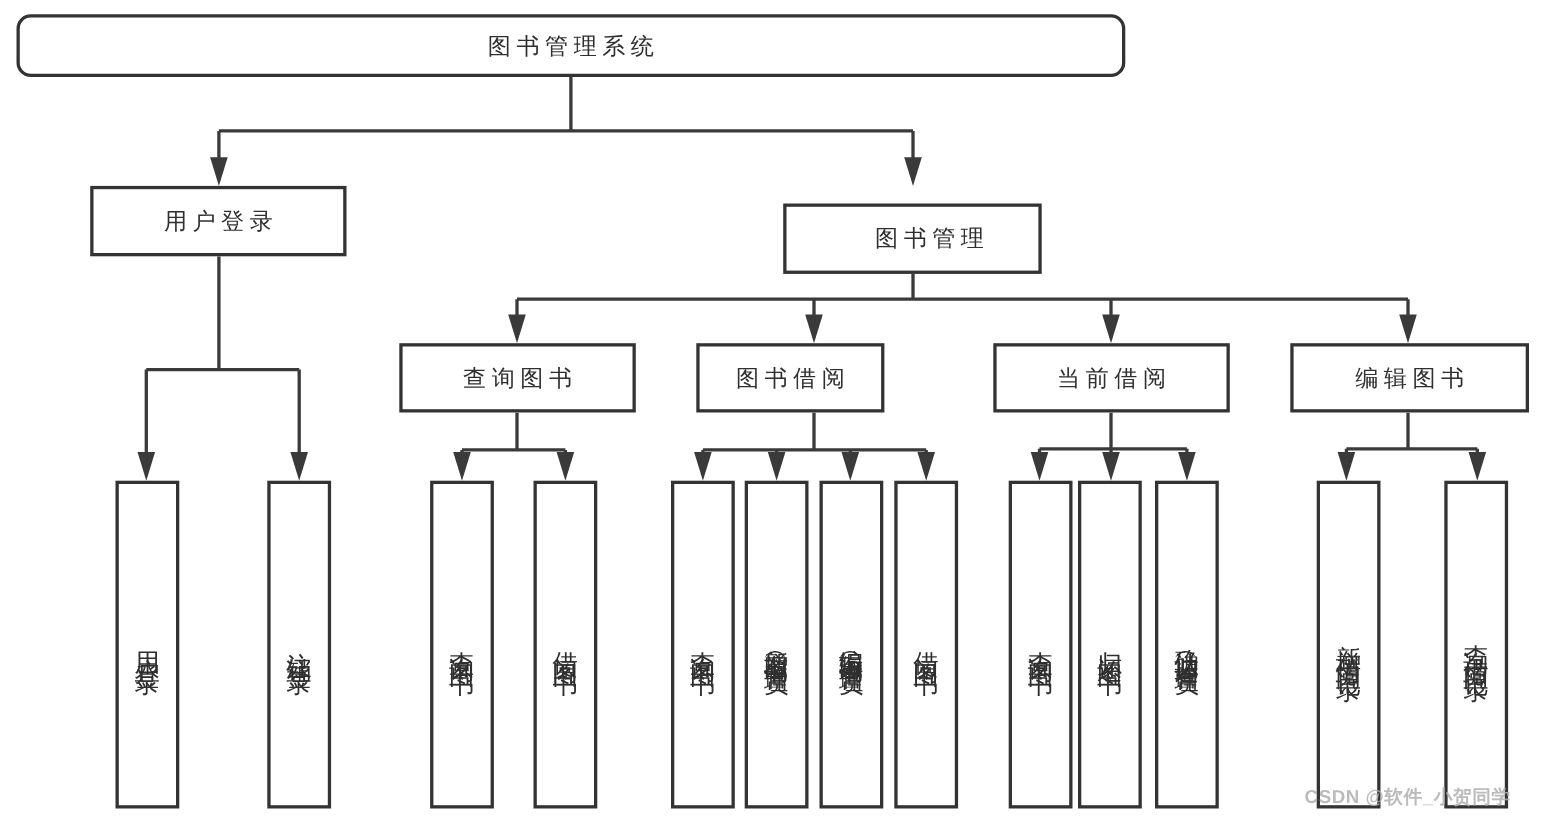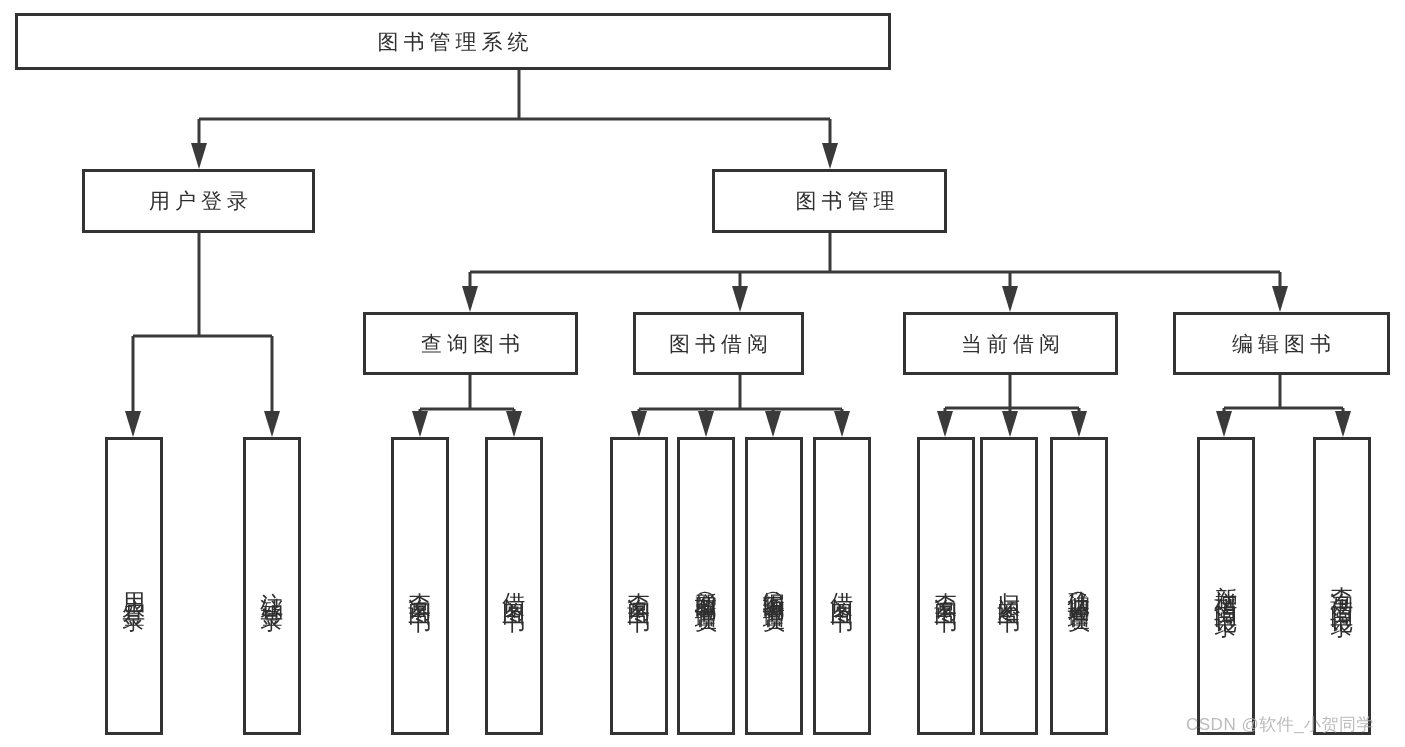--- a/index.html
+++ b/index.html
@@ -72,20 +72,21 @@
   .watermark {
     position: absolute;
     left: 1186px;
     top: 713px;
     font-size: 17px;
     letter-spacing: 0.5px;
     color: var(--watermark);
     opacity: 0.85;
     z-index: 5;
     white-space: nowrap;
+    font-weight: bold;
   }
 </style>
 </head>
 <body>
 
 <div class="canvas">
 
   <svg class="edges" viewBox="0 0 1405 747" xmlns="http://www.w3.org/2000/svg" aria-hidden="true">
 
     <path d="M519,70 V119 M199,119 H830 M199,119 V145 M830,119 V145"></path>
@@ -115,24 +116,24 @@
     <path d="M1010,375 V408 M945,408 H1079 M945,408 V413 M1010,408 V413 M1079,408 V413"></path>
     <polygon points="937,411 953,411 945,437"></polygon>
     <polygon points="1002,411 1018,411 1010,437"></polygon>
     <polygon points="1071,411 1087,411 1079,437"></polygon>
 
     <path d="M1280,375 V408 M1224,408 H1343 M1224,408 V413 M1343,408 V413"></path>
     <polygon points="1216,411 1232,411 1224,437"></polygon>
     <polygon points="1335,411 1351,411 1343,437"></polygon>
   </svg>
 
-  <div class="node h" style="left:15px; top:13px; width:876px; height:57px;">图书管理系统</div>
+  <div class="node h" style="left:15px; top:13px; width:1008px; height:57px;border-radius:13px;">图书管理系统</div>
 
   <div class="node h" style="left:82px; top:169px; width:233px; height:64px;">用户登录</div>
-  <div class="node h" style="left:712px; top:169px; width:235px; height:64px;padding-left:31px;">图书管理</div>
+  <div class="node h" style="left:712px; top:185px; width:235px; height:64px;padding-left:31px;">图书管理</div>
 
   <div class="node h" style="left:363px; top:312px; width:215px; height:63px;">查询图书</div>
   <div class="node h" style="left:633px; top:312px; width:171px; height:63px;">图书借阅</div>
   <div class="node h" style="left:903px; top:312px; width:215px; height:63px;">当前借阅</div>
   <div class="node h" style="left:1173px; top:312px; width:217px; height:63px;">编辑图书</div>
 
   <div class="node v" style="left:105px;">
     <span class="vtext">用户登录</span>
   </div>
   <div class="node v" style="left:243px;">

